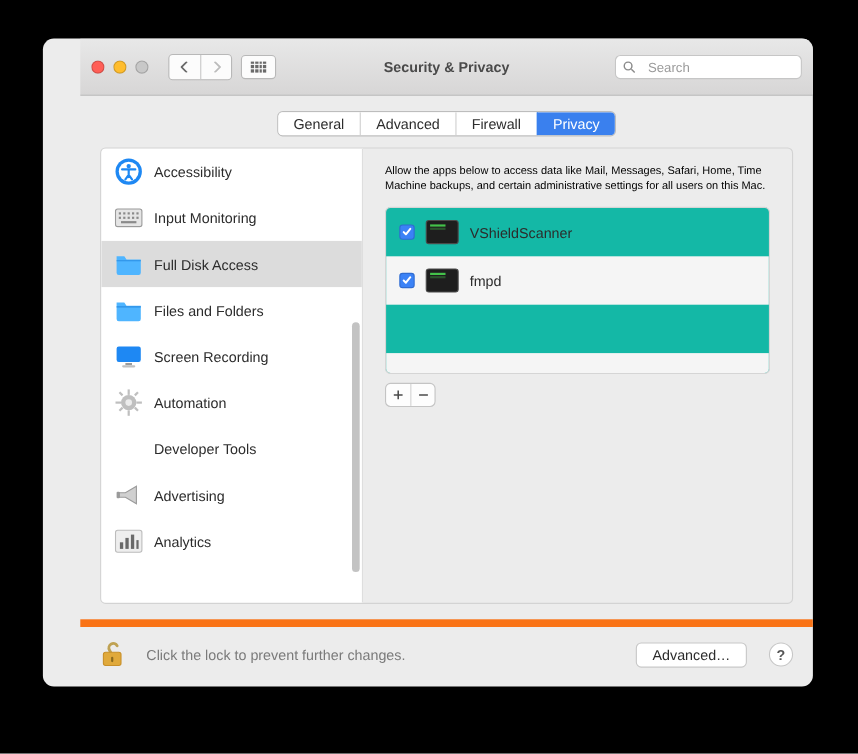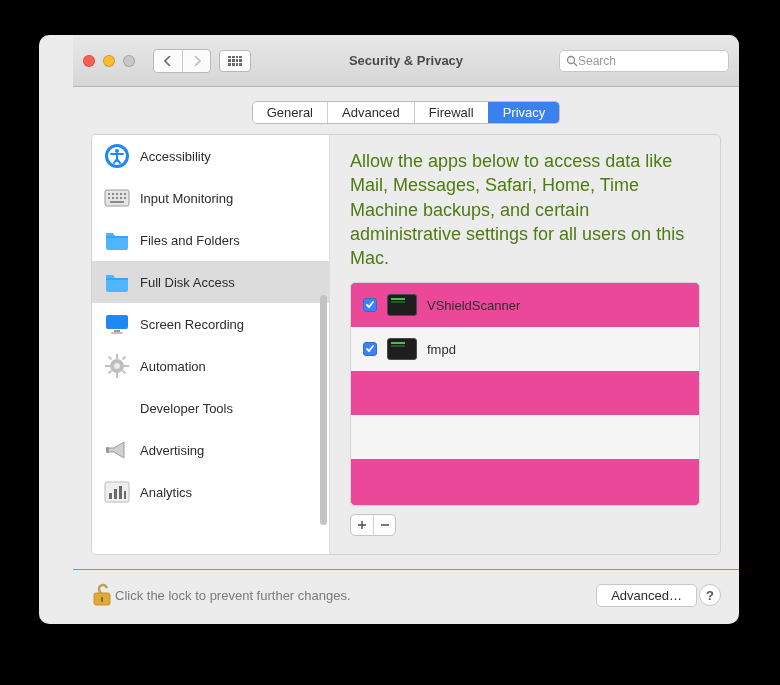--- a/index.html
+++ b/index.html
@@ -89,21 +89,21 @@
     .search {
       margin-left: auto;
       width: 170px;
       height: 22px;
       border: 1px solid #c6c6c6;
       border-radius: 5px;
       background: #fff;
       display: flex;
       align-items: center;
       padding: 0 6px;
-      gap: 0;
+      gap: 11px;
     }
     .search svg { flex: none; }
     .search input {
       border: 0; outline: 0; width: 100%;
       font-size: 12px; color: #333;
       background: transparent;
     }
     .search input::placeholder { color: #9a9a9a; }
     
     .body {
@@ -184,30 +184,30 @@
     .srow.noicon .icon { visibility: hidden; }
     .srow .lab { font-size: 13px; }
     
     .content {
       flex: 1;
       padding: 14px 20px 14px 20px;
       display: flex;
       flex-direction: column;
     }
     .desc {
-      color: #4d7c0f;
-      font-size: 18px;
+      color: #000000;
+      font-size: 10px;
       line-height: 1.35;
       margin-bottom: 12px;
     }
     .applist {
       border: 1px solid #d5d5d5;
       border-radius: 5px;
-      background: #ec4899;
-      height: 224px;
+      background: #14b8a6;
+      height: 152px;
       overflow: hidden;
     }
     .approw {
       display: flex;
       align-items: center;
       gap: 10px;
       height: 44px;
       padding: 0 12px;
     }
     .approw:nth-child(even) { background:#f5f5f5; }
@@ -247,25 +247,25 @@
     }
     .addremove .seg {
       width: 22px; height: 20px;
       display:flex; align-items:center; justify-content:center;
       color:#4a4a4a; font-size: 14px; font-weight: 500;
     }
     .addremove .seg + .seg { border-left: 1px solid #d2d2d2; }
 
     
     .footer {
-      border-top: 1px solid #f97316;
+      border-top: 7px solid #f97316;
       padding: 12px 18px 16px;
       display: flex;
       align-items: center;
-      gap: 2px;
+      gap: 20px;
     }
     .lock { width: 22px; height: 26px; flex:none; }
     .footer-text { color: #7a7a7a; font-size: 13px; }
     .spacer { flex: 1; }
     .adv-btn {
       background: #fff;
       border: 1px solid #c7c7c7;
       border-radius: 5px;
       padding: 3px 14px;
       font-size: 13px;
@@ -375,38 +375,38 @@
                     <rect x="12" y="8" width="2" height="2"></rect>
                     <rect x="16" y="8" width="2" height="2"></rect>
                     <rect x="20" y="8" width="2" height="2"></rect>
                     <rect x="6" y="12" width="14" height="2"></rect>
                   </g>
                 </svg>
             </span>
             <span class="lab">Input Monitoring</span>
           </div>
 
-          <div class="srow">
+          <div class="srow selected">
             <span class="icon">
               <svg width="26" height="22" viewBox="0 0 26 22">
                   <path d="M2 4 h7 l2 3 h13 v12 a2 2 0 0 1 -2 2 H4 a2 2 0 0 1 -2 -2 Z" class="ico-folder"></path>
                   <path d="M2 8 h22" stroke="#2a8fe5" stroke-width="1"></path>
                 </svg>
             </span>
-            <span class="lab">Files and Folders</span>
-          </div>
-
-          <div class="srow selected">
+            <span class="lab">Full Disk Access</span>
+          </div>
+
+          <div class="srow">
             <span class="icon">
               <svg width="26" height="22" viewBox="0 0 26 22">
                   <path d="M2 4 h7 l2 3 h13 v12 a2 2 0 0 1 -2 2 H4 a2 2 0 0 1 -2 -2 Z" class="ico-folder"></path>
                   <path d="M2 8 h22" stroke="#2a8fe5" stroke-width="1"></path>
                 </svg>
             </span>
-            <span class="lab">Full Disk Access</span>
+            <span class="lab">Files and Folders</span>
           </div>
 
           <div class="srow">
             <span class="icon">
               <svg width="26" height="22" viewBox="0 0 26 22">
                   <rect x="2" y="2" width="22" height="14" rx="2" fill="#1e88f3"></rect>
                   <rect x="10" y="17" width="6" height="2" fill="#9a9a9a"></rect>
                   <rect x="7" y="19" width="12" height="2" rx="1" fill="#c0c0c0"></rect>
                 </svg>
             </span>

